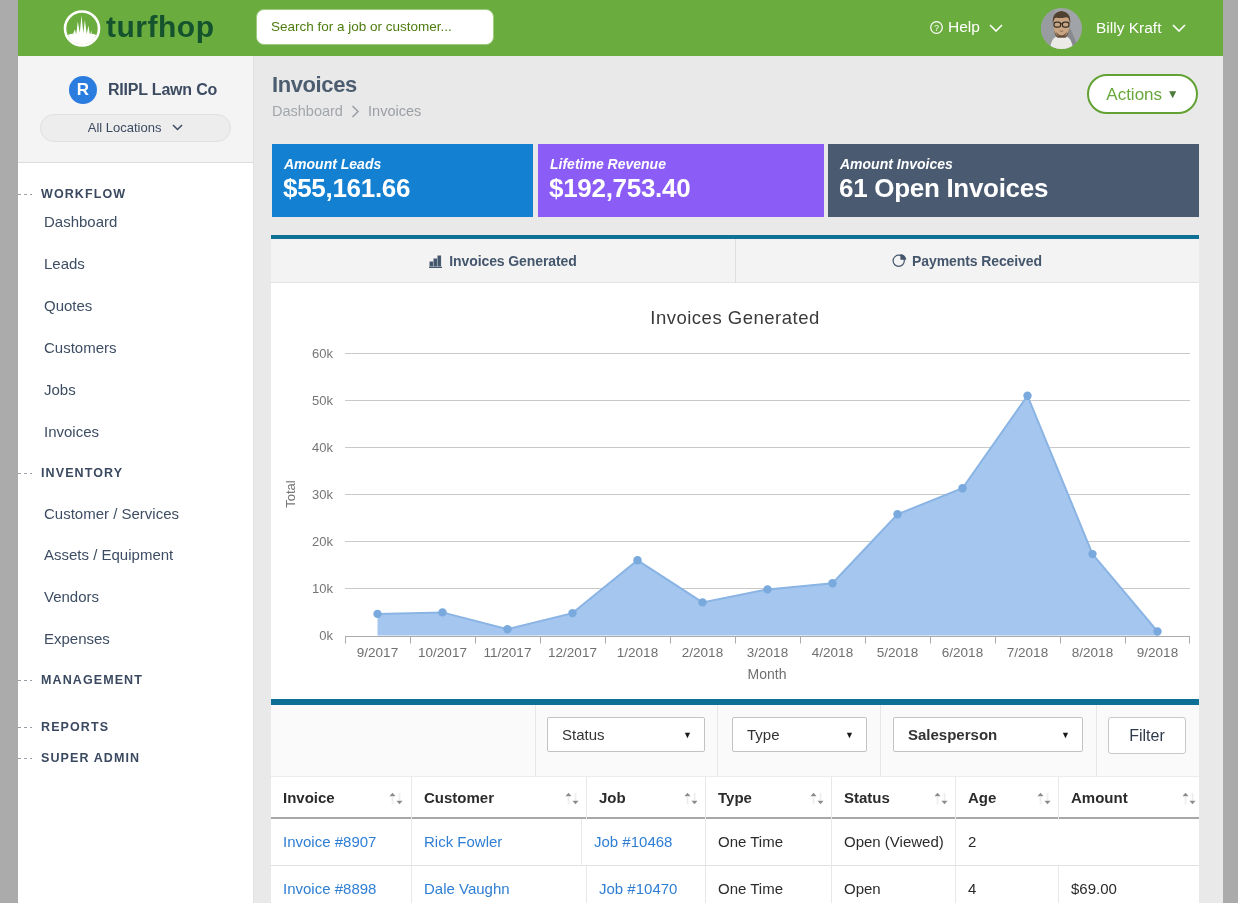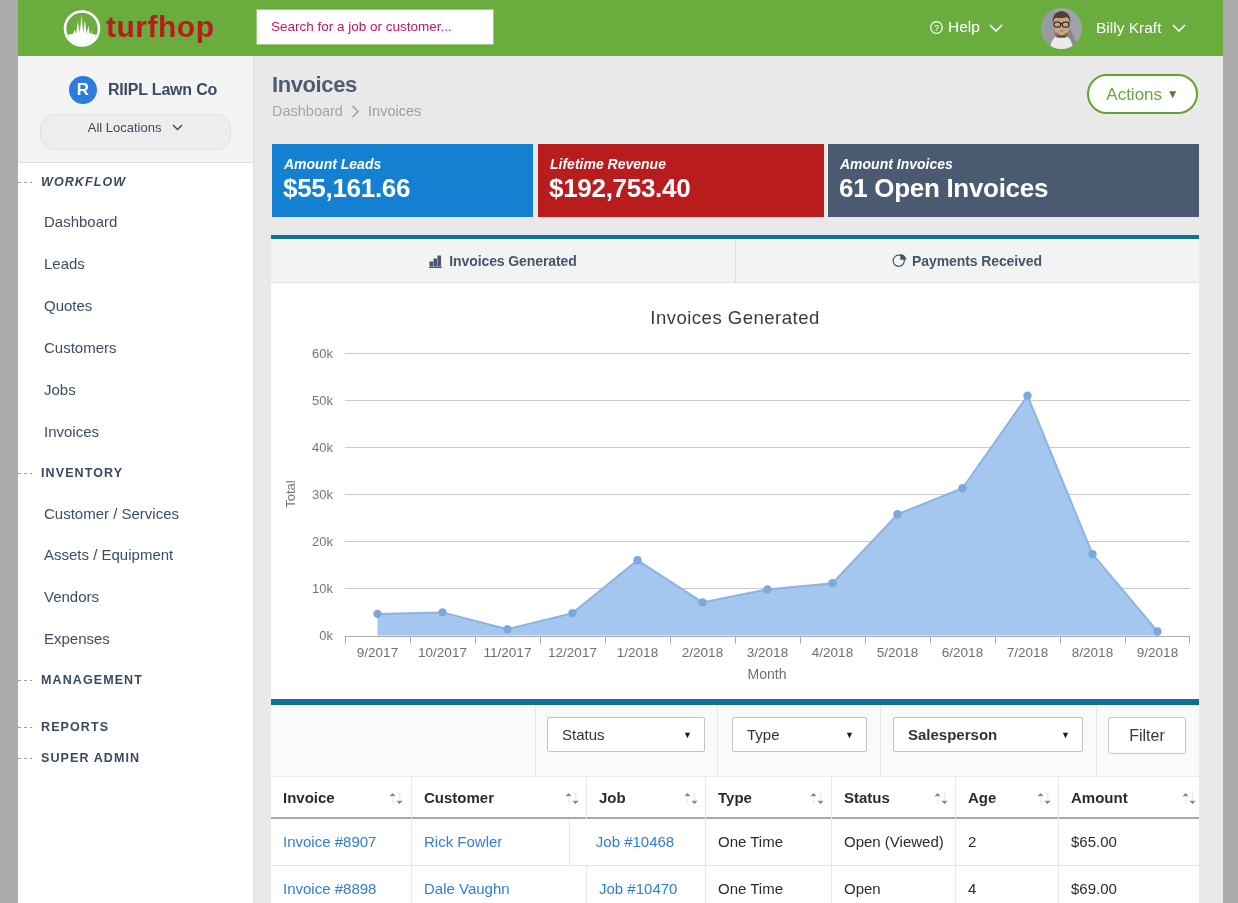--- a/index.html
+++ b/index.html
@@ -4,45 +4,45 @@
 <title>Invoices</title>
 <style>
   * { margin:0; padding:0; box-sizing:border-box; }
   html,body { width:1238px; height:903px; overflow:hidden; }
   body { background:#aaabaa; font-family:"Liberation Sans", sans-serif; }
   .page { position:absolute; left:18px; top:0; width:1205px; height:903px; background:#e9e9e9; overflow:hidden; }
   .abs { position:absolute; }
 
   
   .header { position:absolute; left:0; top:0; width:1205px; height:56px; background:#6bac3f; }
-  .hsearch { position:absolute; left:238px; top:9px; width:238px; height:36px; background:#fff; border:1px solid #9fcb7f; border-radius:0; color:#be185d; font-size:13.5px; line-height:34px; padding-left:14px; }
+  .hsearch { position:absolute; left:238px; top:9px; width:238px; height:36px; background:#fff; border:1px solid #9fcb7f; border-radius:8px; color:#4d7c0f; font-size:13.5px; line-height:34px; padding-left:14px; }
   .helptxt { position:absolute; left:930px; top:18px; color:#fff; font-size:15.5px; }
   .uname { position:absolute; left:1078px; top:19px; color:#fff; font-size:15.5px; }
 
   
   .sidebar { position:absolute; left:0; top:56px; width:236px; height:847px; background:#fff; border-right:1px solid #e2e2e2; }
   .sidetop { position:absolute; left:0; top:56px; width:235px; height:107px; background:#f4f4f4; border-bottom:1px solid #dcdcdc; }
-  .loc-pill { position:absolute; left:22px; top:114px; width:191px; height:36px; background:#ededed; border:1px solid #e0e0e0; border-radius:14px; color:#3c4b61; font-size:13px; text-align:center; line-height:26px; }
+  .loc-pill { position:absolute; left:22px; top:114px; width:191px; height:28px; background:#ededed; border:1px solid #e0e0e0; border-radius:14px; color:#3c4b61; font-size:13px; text-align:center; line-height:26px; }
   .companyname { position:absolute; left:90px; top:81px; font-size:16px; font-weight:bold; letter-spacing:-0.2px; color:#3c4b61; }
   .rlogo { position:absolute; left:51px; top:76px; width:28px; height:28px; border-radius:50%; background:#2a7cdf; color:#fff; font-size:17px; text-align:center; line-height:28px; font-weight:bold; }
   .navsec { position:absolute; left:23px; font-size:12.5px; font-weight:bold; letter-spacing:1.1px; color:#3a4960; }
   .navsec .dash { position:absolute; left:-23px; top:7px; width:14px; height:1px; background:repeating-linear-gradient(90deg,#9aa0a8 0 3.5px,transparent 3.5px 6px); }
   .navitem { position:absolute; left:26px; font-size:15px; color:#3d4d63; }
 
   
   .ctitle { position:absolute; left:254px; top:72px; font-size:22px; font-weight:bold; letter-spacing:-0.4px; color:#4c5d70; }
   .crumb { position:absolute; left:254px; top:103px; font-size:14.5px; color:#a2a6aa; }
   .actions-btn { position:absolute; left:1069px; top:74px; width:111px; height:40px; background:#fff; border:2px solid #61a233; border-radius:20px; color:#68a73b; font-size:17px; text-align:center; line-height:36px; }
 
   
   .card { position:absolute; top:144px; height:73px; color:#fff; }
   .card .lbl { position:absolute; left:12px; top:12px; font-size:14px; font-style:italic; font-weight:bold; }
   .card .val { position:absolute; left:11px; top:29px; font-size:26px; font-weight:bold; letter-spacing:-0.3px; }
   .card1 { left:254px; width:261px; background:#1480d2; }
-  .card2 { left:520px; width:286px; background:#b91c1c; }
+  .card2 { left:520px; width:286px; background:#8b5cf6; }
   .card3 { left:810px; width:371px; background:#4a5b71; }
 
   
   .tealbar { position:absolute; left:253px; width:928px; background:#0f7095; }
   .tabbar { position:absolute; left:253px; top:239px; width:928px; height:44px; background:#f3f3f3; border-bottom:1px solid #e3e3e3; }
   .tabbar .divider { position:absolute; left:464px; top:0; height:44px; border-left:1px solid #dedede; }
   .tab { position:absolute; top:0; width:464px; height:44px; text-align:center; line-height:44px; font-size:14px; font-weight:bold; letter-spacing:-0.1px; color:#44566c; }
 
   
   .chartpanel { position:absolute; left:253px; top:283px; width:928px; height:416px; background:#fff; }
@@ -68,21 +68,21 @@
 </head>
 <body>
 <div class="page">
 
   <div class="header"></div>
   <svg class="abs" style="left:45px;top:9px;" width="150" height="39" viewBox="0 0 150 39">
     <circle cx="19" cy="19.5" r="17" fill="none" stroke="#fff" stroke-width="2.6"></circle>
     <path d="M9.5 26.5 L11.8 20.5 L13.2 25.5 L14.8 12.5 L16.8 24 L18.5 6.5 L20.3 24 L21.9 11 L23.7 25 L25.5 16.5 L26.9 26.5 L28.4 21.5 L28.8 27 Z" fill="#fff"></path>
     <path d="M4.7 26 Q10 23.6 14.5 25.5 Q19 23.2 23.5 25.5 Q28 23.6 33.3 26 A15.7 15.7 0 0 1 4.7 26 Z" fill="#fff"></path>
   </svg>
-  <div class="abs" style="left:88px;top:10px;color:#b91c1c;font-size:30px;font-weight:bold;letter-spacing:0.5px;">turfhop</div>
+  <div class="abs" style="left:88px;top:10px;color:#14532d;font-size:30px;font-weight:bold;letter-spacing:0.5px;">turfhop</div>
   <div class="hsearch">Search for a job or customer...</div>
   <svg class="abs" style="left:912px;top:21px;" width="13" height="13" viewBox="0 0 13 13">
     <circle cx="6.5" cy="6.5" r="5.8" fill="none" stroke="#fff" stroke-width="1.2"></circle>
     <text x="6.5" y="9.6" font-size="9" fill="#fff" text-anchor="middle" font-family="Liberation Sans">?</text>
   </svg>
   <div class="helptxt">Help</div>
   <svg class="abs" style="left:971px;top:24px;" width="14" height="8" viewBox="0 0 14 8">
       <path d="M1 1 L7 7 L13 1" fill="none" stroke="#fff" stroke-width="1.6"></path>
     </svg>
   <svg class="abs" style="left:1023px;top:8px;" width="41" height="41" viewBox="0 0 41 41">
@@ -112,21 +112,21 @@
     </svg>
 
   <div class="sidebar"></div>
   <div class="sidetop"></div>
   <div class="rlogo">R</div>
   <div class="companyname">RIIPL Lawn Co</div>
   <div class="loc-pill">All Locations&nbsp;&nbsp;&nbsp;<svg width="11" height="7" viewBox="0 0 11 7" style="vertical-align:1px;">
         <path d="M1 1 L5.5 5.5 L10 1" fill="none" stroke="#3c4b61" stroke-width="1.5"></path>
       </svg></div>
 
-  <div class="navsec" style="top:175px;font-style:italic;"><span class="dash"></span>WORKFLOW</div>
+  <div class="navsec" style="top:187px;"><span class="dash"></span>WORKFLOW</div>
   <div class="navitem" style="top:213px;">Dashboard</div>
   <div class="navitem" style="top:255px;">Leads</div>
   <div class="navitem" style="top:297px;">Quotes</div>
   <div class="navitem" style="top:339px;">Customers</div>
   <div class="navitem" style="top:381px;">Jobs</div>
   <div class="navitem" style="top:423px;">Invoices</div>
   <div class="navsec" style="top:466px;"><span class="dash"></span>INVENTORY</div>
   <div class="navitem" style="top:505px;">Customer / Services</div>
   <div class="navitem" style="top:546px;">Assets / Equipment</div>
   <div class="navitem" style="top:588px;">Vendors</div>
@@ -302,25 +302,24 @@
       <div class="th" style="left:787px;width:141px;">Amount<span class="sort" style="left:123px;"><svg width="14" height="13" viewBox="0 0 14 13" style="margin-top:15px;">
               <path d="M0.5 4.2 L3.5 0.8 L6.5 4.2 Z" fill="#8a8a8a"></path>
               <rect x="2.7" y="4.8" width="1.7" height="7.5" fill="#ededed"></rect>
               <rect x="9.7" y="0.8" width="1.7" height="7.5" fill="#ededed"></rect>
               <path d="M7.5 8.8 L10.5 12.2 L13.5 8.8 Z" fill="#8a8a8a"></path>
             </svg></span></div>
     </div>
     <div class="trow" style="top:43px;">
       <div class="td link bl0" style="left:0;width:140px;">Invoice #8907</div>
       <div class="td link" style="left:140px;width:175px;">Rick Fowler</div>
-      <div class="td link" style="left:298px;width:119px;text-align:center;">Job #10468</div>
+      <div class="td link" style="left:310px;width:119px;">Job #10468</div>
       <div class="td" style="left:434px;width:126px;">One Time</div>
       <div class="td" style="left:560px;width:124px;">Open (Viewed)</div>
       <div class="td" style="left:684px;width:103px;">2</div>
-      <div class="td" style="left:787px;width:141px;">$65.00</div>
     </div>
     <div class="trow" style="top:90px;">
       <div class="td link bl0" style="left:0;width:140px;">Invoice #8898</div>
       <div class="td link" style="left:140px;width:175px;">Dale Vaughn</div>
       <div class="td link" style="left:315px;width:119px;">Job #10470</div>
       <div class="td" style="left:434px;width:126px;">One Time</div>
       <div class="td" style="left:560px;width:124px;">Open</div>
       <div class="td" style="left:684px;width:103px;">4</div>
       <div class="td" style="left:787px;width:141px;">$69.00</div>
     </div>

